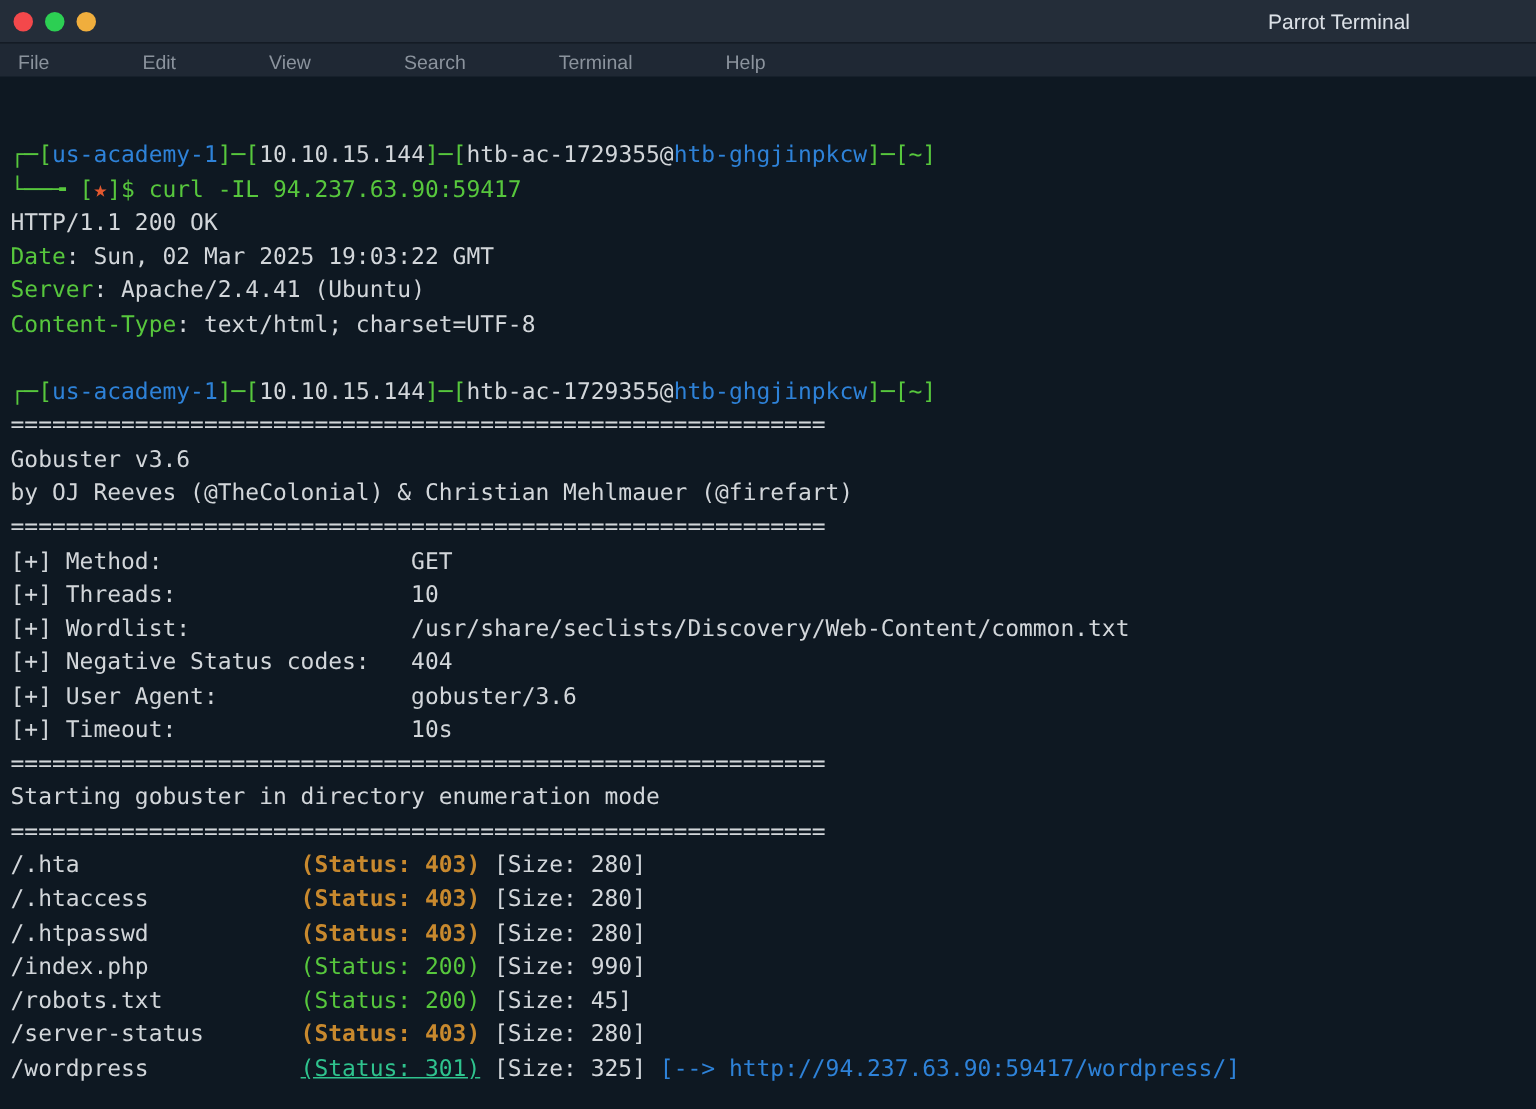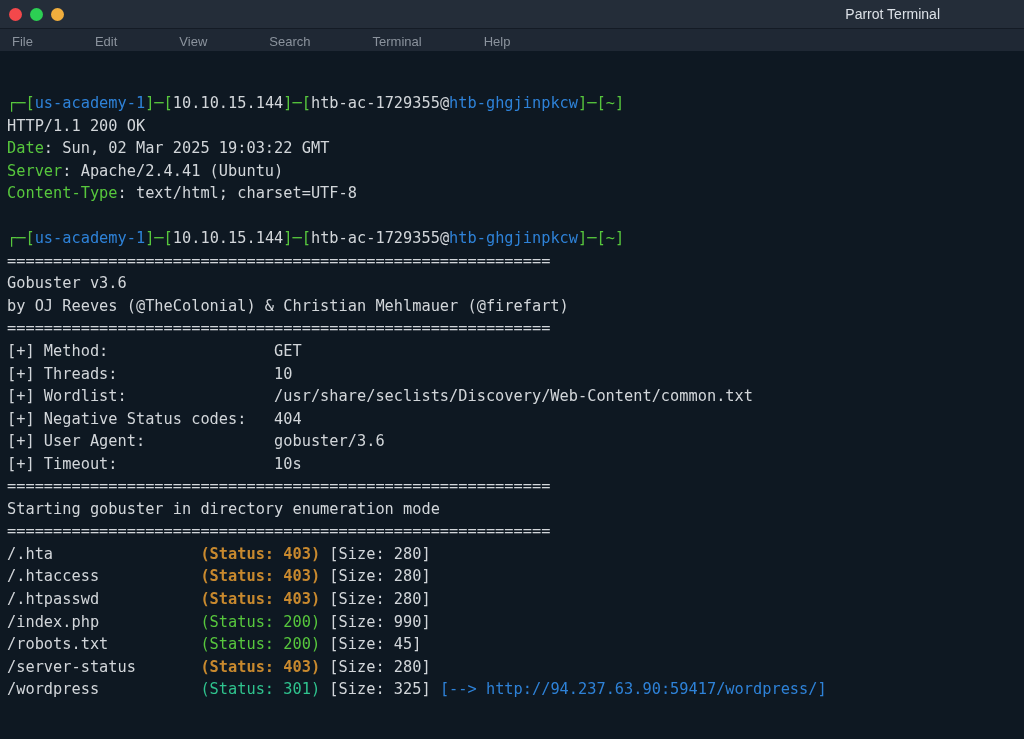--- a/index.html
+++ b/index.html
@@ -41,21 +41,21 @@
   .terminal {
     flex:1; background:#0e1822; padding:5px 0 0 7px;
     font-family:"DejaVu Sans Mono", monospace;
     font-size:15.3px; line-height:22.55px;margin-top:36px;
   }
   .line { white-space:pre; height:22.55px; }
   .c-fg     { color:#d2d6da; }
   .c-green  { color:#57c73d; }
   .c-blue   { color:#2e82d8; }
   .c-orange { color:#c8892e;font-weight:bold; }
-  .c-teal   { color:#2fc38e; }
+  .c-teal   { color:#2fc38e;text-decoration:underline; }
   .c-star   { color:#e3582f; }
 </style>
 </head>
 <body>
 
 <div class="window">
 
   <div class="titlebar">
     <div class="traffic">
       <button class="tl tl-red"></button>
@@ -69,20 +69,21 @@
     <button class="menu-item">File</button>
     <button class="menu-item">Edit</button>
     <button class="menu-item">View</button>
     <button class="menu-item">Search</button>
     <button class="menu-item">Terminal</button>
     <button class="menu-item">Help</button>
   </div>
 
   <div class="terminal">
       <div class="line"><span class="c-green">┌─[</span><span class="c-blue">us-academy-1</span><span class="c-green">]─[</span><span class="c-fg">10.10.15.144</span><span class="c-green">]─[</span><span class="c-fg">htb-ac-1729355@</span><span class="c-blue">htb-ghgjinpkcw</span><span class="c-green">]─[~]</span></div>
+      <div class="line"><span class="c-green">└──╼ [</span><span class="c-star">★</span><span class="c-green">]$ curl -IL 94.237.63.90:59417</span></div>
       <div class="line"><span class="c-fg">HTTP/1.1 200 OK</span></div>
       <div class="line"><span class="c-green">Date</span><span class="c-fg">: Sun, 02 Mar 2025 19:03:22 GMT</span></div>
       <div class="line"><span class="c-green">Server</span><span class="c-fg">: Apache/2.4.41 (Ubuntu)</span></div>
       <div class="line"><span class="c-green">Content-Type</span><span class="c-fg">: text/html; charset=UTF-8</span></div>
       <div class="line"></div>
       <div class="line"><span class="c-green">┌─[</span><span class="c-blue">us-academy-1</span><span class="c-green">]─[</span><span class="c-fg">10.10.15.144</span><span class="c-green">]─[</span><span class="c-fg">htb-ac-1729355@</span><span class="c-blue">htb-ghgjinpkcw</span><span class="c-green">]─[~]</span></div>
       <div class="line"><span class="c-fg">===========================================================</span></div>
       <div class="line"><span class="c-fg">Gobuster v3.6</span></div>
       <div class="line"><span class="c-fg">by OJ Reeves (@TheColonial) &amp; Christian Mehlmauer (@firefart)</span></div>
       <div class="line"><span class="c-fg">===========================================================</span></div>

